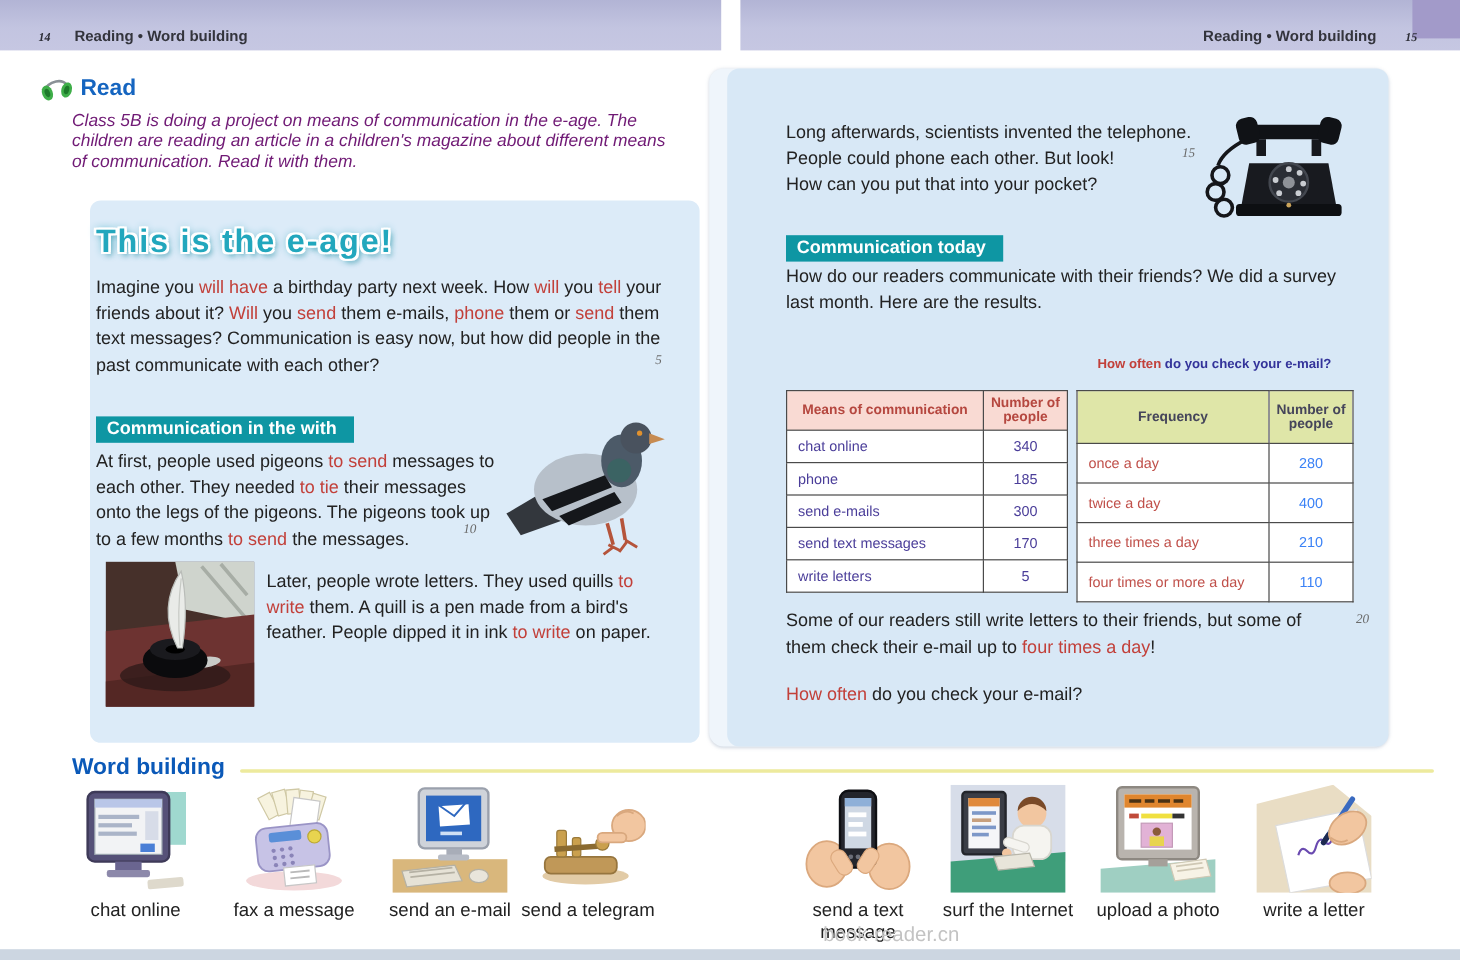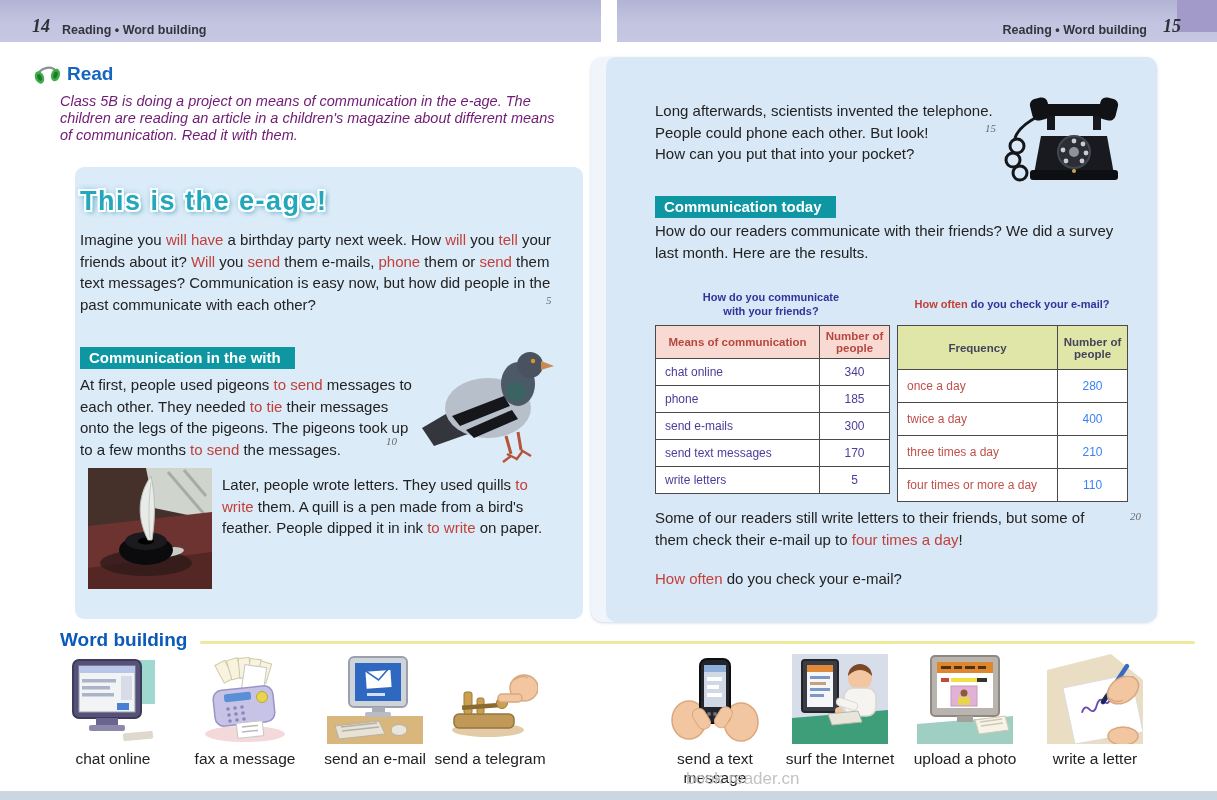--- a/index.html
+++ b/index.html
@@ -6,21 +6,21 @@
   body { font-family:"Liberation Sans", sans-serif; background:#fff; }
   #page { position:relative; width:1217px; height:800px; background:#ffffff; overflow:hidden; }
 
   
   .banner { position:absolute; top:0; height:42px;
     background:linear-gradient(180deg,#b2b4d5 0%,#b8badbd9 55%,#c6c7e2 100%); }
   .banner-left { left:0; width:601px; }
   .banner-right { left:617px; width:600px; }
   .banner-patch { position:absolute; top:0; right:0; width:40px; height:32px; background:#a29ac9; }
   .banner-text { position:absolute; bottom:5px; font-size:12.5px; color:#33343c; font-weight:bold; }
-  .pageno { font-family:"Liberation Serif", serif; font-style:italic; font-weight:bold; font-size:18px; color:#2e2f38; }
+  .pageno { font-family:"Liberation Serif", serif; font-style:italic; font-weight:bold; font-size:10px; color:#2e2f38; }
   .b-left-no { position:absolute; left:32px; bottom:5px; }
   .b-left-sec { left:62px; }
   .b-right-sec { right:70px; }
   .b-right-no { position:absolute; right:36px; bottom:5px; }
 
   
   .read-head { position:absolute; left:33px; top:62px; display:flex; align-items:center; gap:6px; }
   .read-label { color:#1565c0; font-weight:bold; font-size:19px; }
   .intro { position:absolute; left:60px; top:93px; width:500px; font-style:italic;
     font-size:14.5px; line-height:17px; color:#701a75; white-space:pre-line; }
@@ -175,22 +175,20 @@
         <circle cx="63" cy="75" r="2.4"></circle>
         <circle cx="60" cy="64" r="2.4"></circle>
     </g>
     <circle cx="71" cy="66" r="5" fill="#8f9298"></circle>
     <circle cx="71" cy="85" r="2" fill="#caa35a"></circle>
   </svg>
 
   <div class="teal-bar" style="left:655px; top:196px;">Communication today</div>
   <div class="para" style="left:655px; top:220px; width:478px;">How do our readers communicate with their friends? We did a survey last month. Here are the results.</div>
 
-  <div class="caption" style="left:666px; top:290px; width:210px;">How do you communicate
-with your friends?</div>
   <div class="caption" style="left:892px; top:297px; width:240px;"><span class="hl-r">How often</span><span> do you check your e-mail?</span></div>
 
   <table class="dtable pink abs" style="left:655px; top:325px; width:234px;">
     <colgroup>
         <col style="width:164px">
         <col style="width:70px">
       </colgroup>
     <thead>
       <tr style="height:33px;">
         <th>Means of communication</th>

